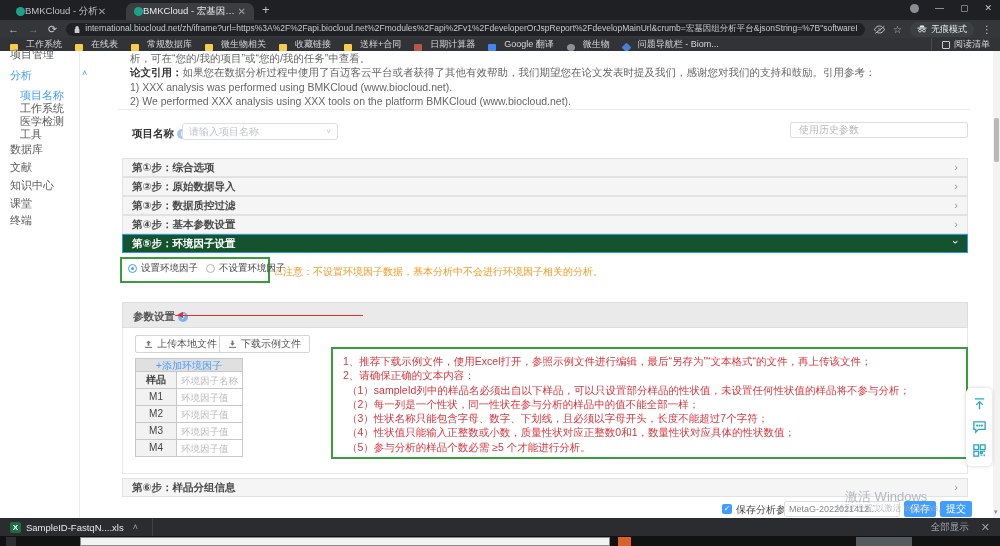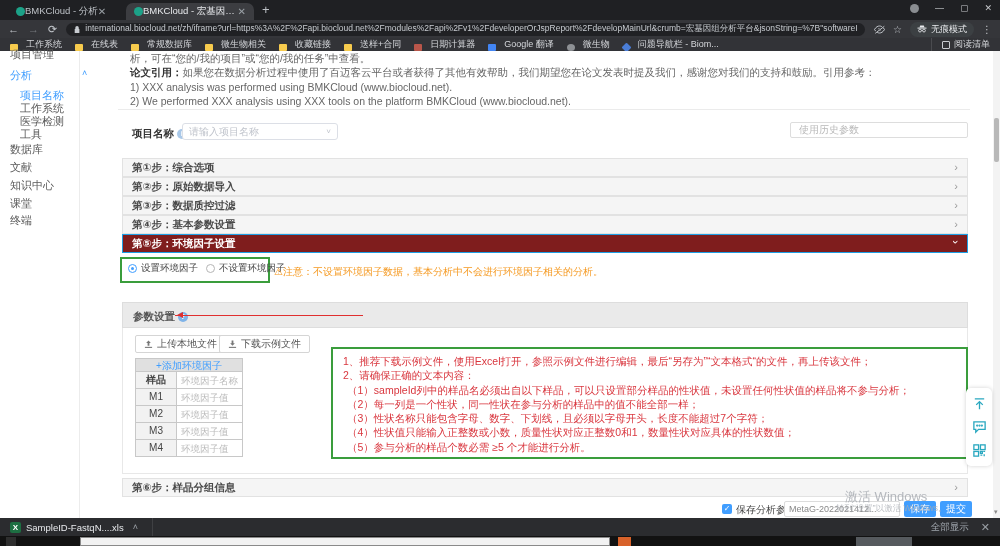--- a/index.html
+++ b/index.html
@@ -57,21 +57,21 @@
   .divider{position:absolute;left:0;top:58px;width:852px;border-top:1px solid #ebebeb}
 
   .proj-label{left:14px;top:76px;font-weight:bold;color:#333;font-size:10.5px}
   .info-i{display:inline-block;width:10px;height:10px;border-radius:50%;background:#a9c8e8;color:#fff;font-size:8px;line-height:10px;text-align:center;vertical-align:1px;font-style:normal}
   .proj-select{position:absolute;left:64px;top:72px;width:156px;height:17px;border:1px solid #dcdfe6;border-radius:3px;background:#fff;display:flex;align-items:center;justify-content:space-between;padding:0 6px;color:#c0c4cc;font-size:10px}
   .hist-btn{position:absolute;left:672px;top:71px;width:178px;height:16px;border:1px solid #dddddd;border-radius:2px;background:#fff;color:#b9b9b9;font-size:10px;line-height:14px;padding-left:8px}
 
   .acc-row{position:absolute;left:4px;width:846px;height:19px;background:#f5f5f5;border:1px solid #e2e2e2;cursor:pointer}
   .acc-label{line-height:17px;padding-left:9px;font-weight:bold;font-size:10.5px;color:#4a4a4a}
   .acc-chev{position:absolute;right:9px;top:2px;color:#999;font-size:11px}
-  .acc-row.active{background:#7f1d1d;border-color:#1e9fe5}
+  .acc-row.active{background:#14532d;border-color:#1e9fe5}
   .acc-row.active .acc-label{color:#fff}
   .acc-row.active .acc-chev{color:#fff;transform:rotate(90deg);top:1px}
 
   .expand{position:absolute;left:4px;top:202px;width:846px;height:225px;background:#fff}
   .anno-green{position:absolute;border:2px solid #3a9d3c}
   .radio-box{left:-2px;top:4px;width:150px;height:26px}
   .radio-row{position:absolute;left:6px;top:9px;display:flex;align-items:center;gap:4px;font-size:9.5px;color:#444;white-space:nowrap}
   .rd{width:9px;height:9px;border-radius:50%;border:1px solid #409eff;display:inline-block;position:relative;flex:0 0 auto}
   .rd.checked::after{content:"";position:absolute;inset:2px;border-radius:50%;background:#409eff}
   .rd.un{border-color:#b5b5b5}

